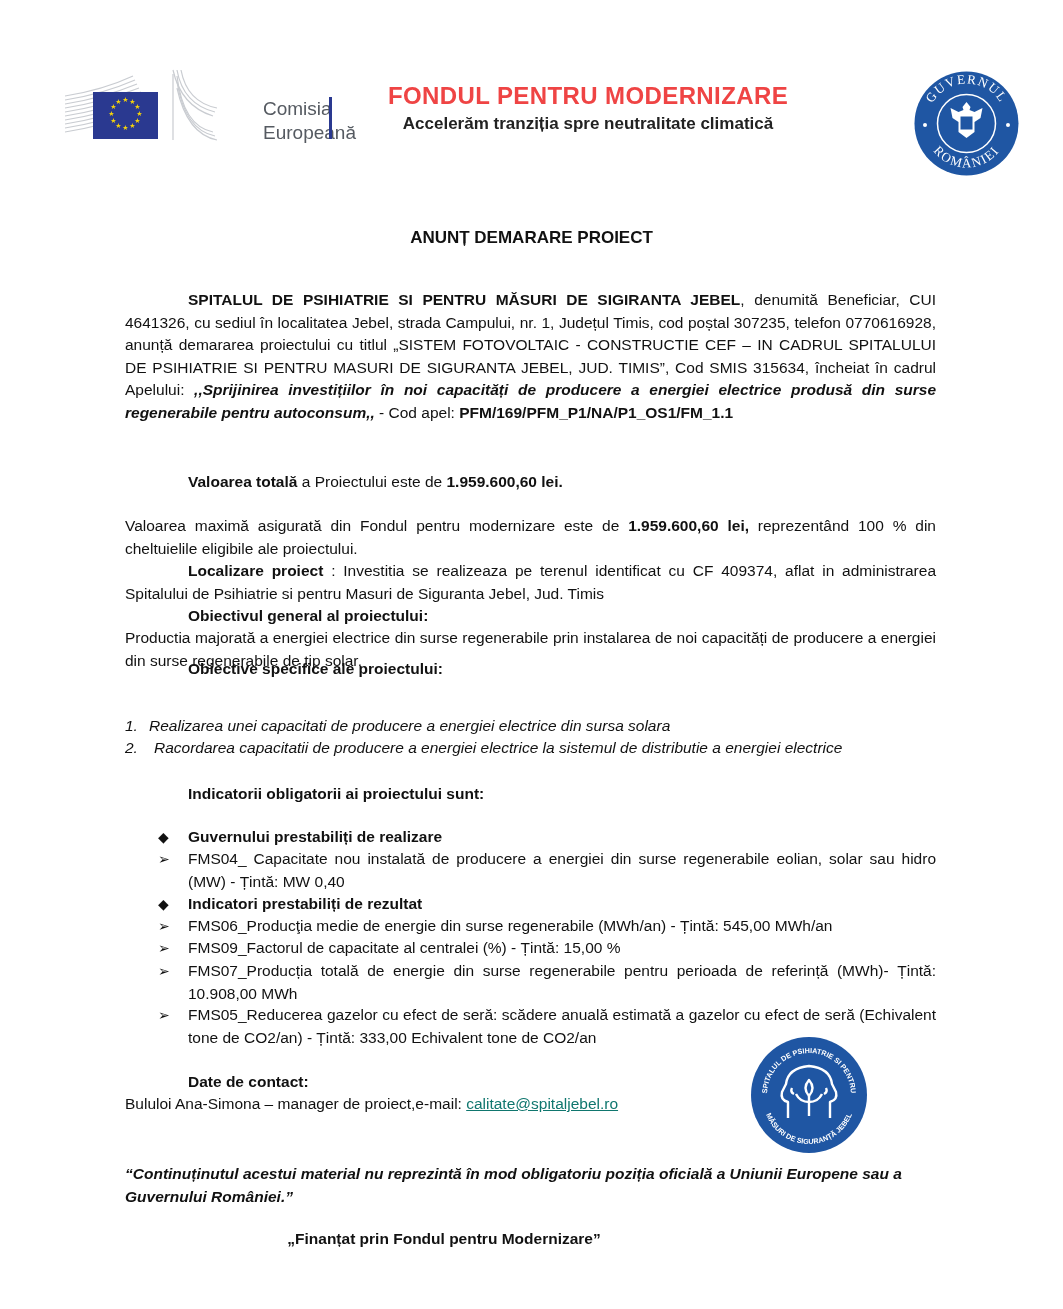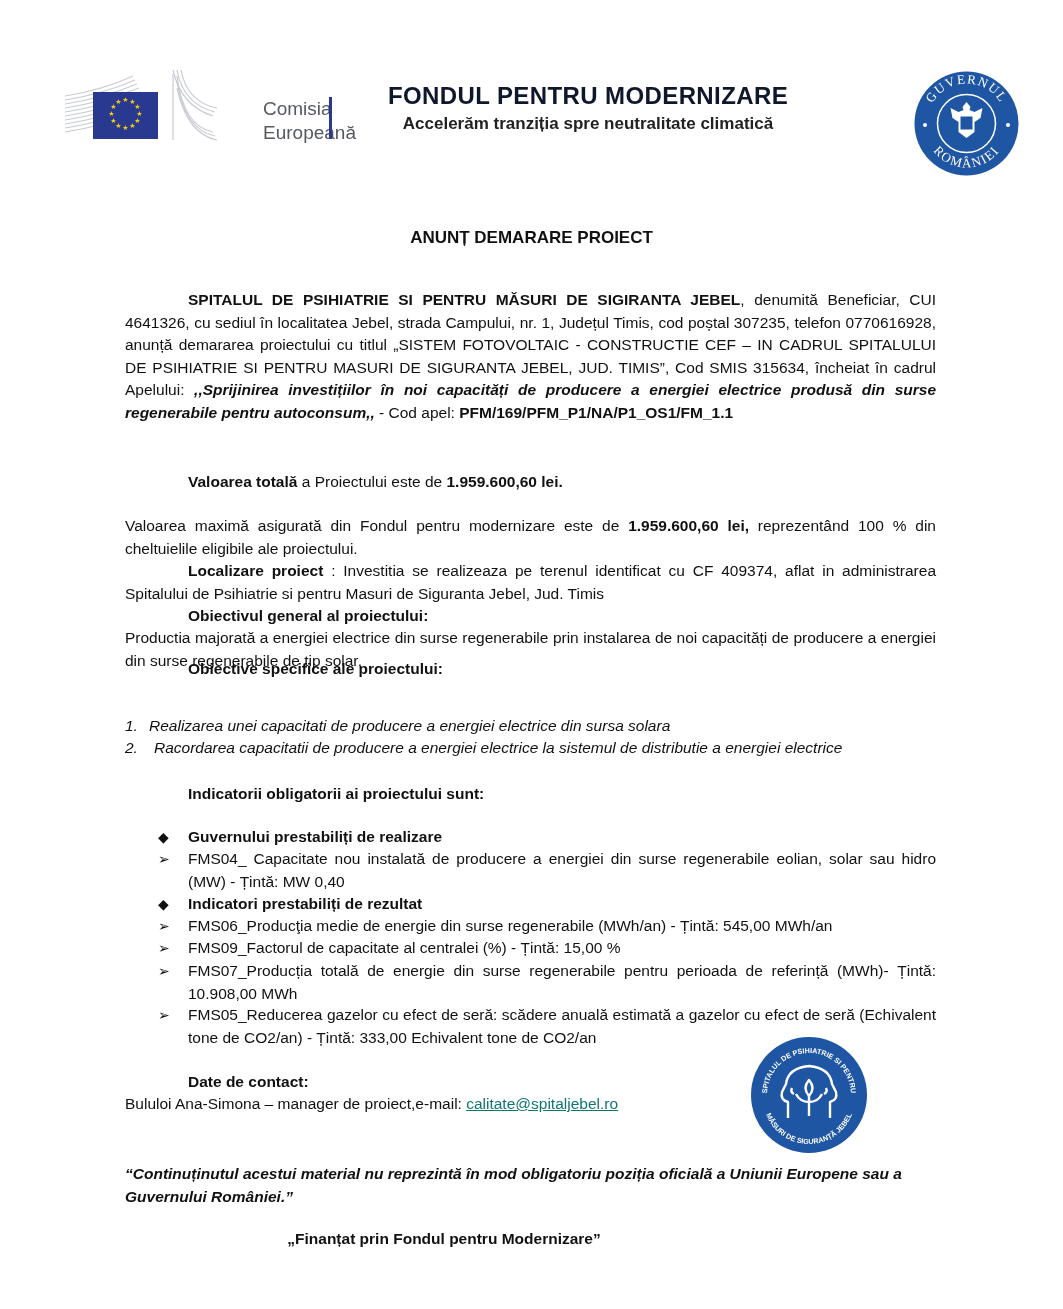--- a/index.html
+++ b/index.html
@@ -8,21 +8,21 @@
   .abs { position:absolute; }
   .txt { font-family:"Liberation Sans", sans-serif; font-size:15.5px; line-height:22.5px; color:#111; }
   b, .b { font-weight:bold; }
   i, .i { font-style:italic; }
 
   
   #ec-logo { left:63px; top:66px; width:270px; height:80px; }
   #ec-text { left:222px; top:97px; font-size:19px; line-height:24px; color:#555a61;margin-left:41px; }
   #ec-bar { left:329px; top:97px; width:3px; height:42px; background:#2a3990; }
   #fund-title { left:368px; top:82px; width:440px; text-align:center; font-size:24px; font-weight:bold;
-                color:#0f172a; letter-spacing:0.4px; }
+                color:#ef4444; letter-spacing:0.4px; }
   #fund-sub { left:368px; top:114px; width:440px; text-align:center; font-size:17px; font-weight:bold; color:#222; }
   #gov-seal { left:913px; top:70px; width:107px; height:107px; }
 
   #doc-title { left:0; width:1063px; top:227px; text-align:center; font-weight:bold; font-size:17px; }
 
   .para { left:125px; width:811px; text-align:justify; }
   .indent { text-indent:63px; }
   .link { color:#0f766e; }
 
   .bullet-row { left:158px; width:778px; display:flex; }

